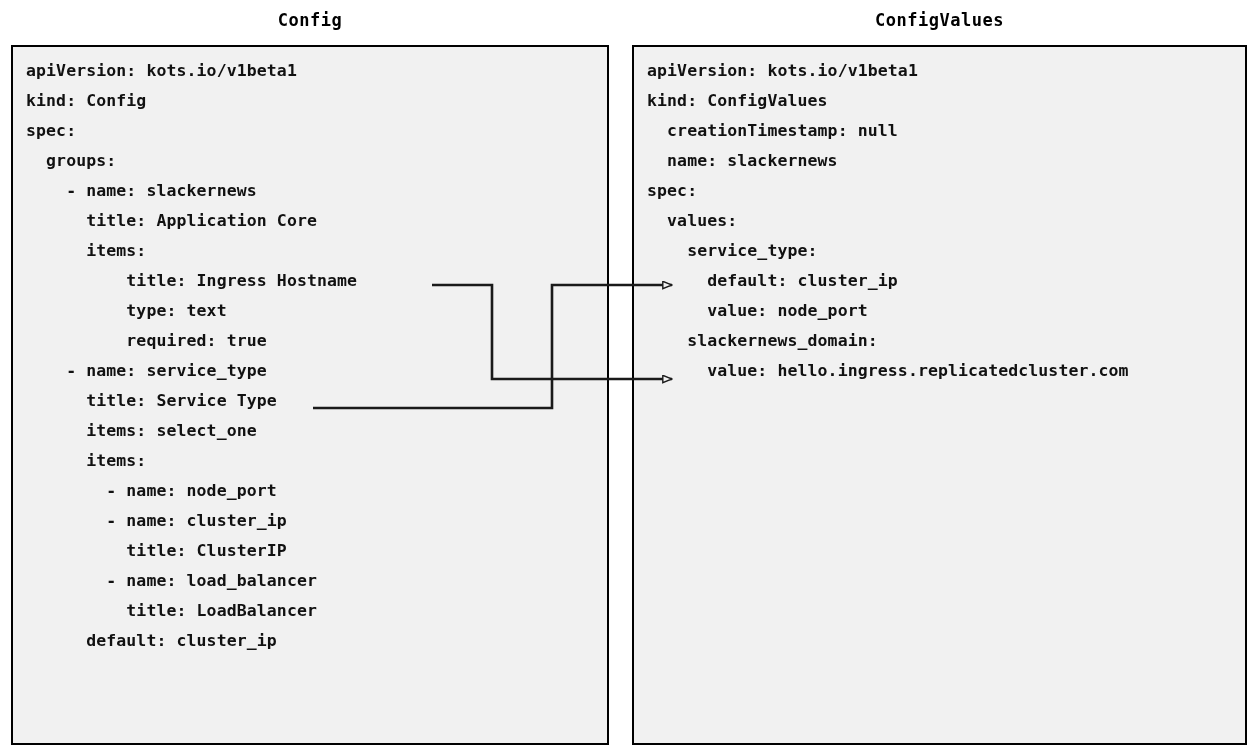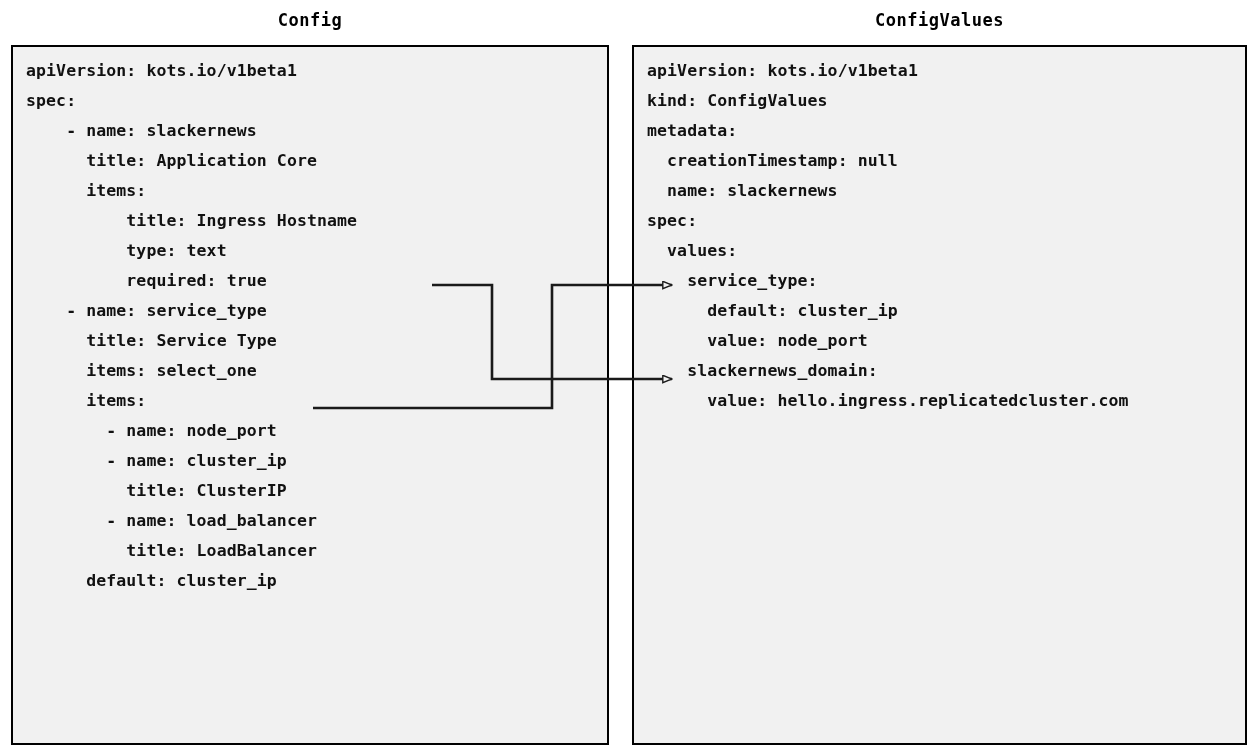--- a/index.html
+++ b/index.html
@@ -83,21 +83,23 @@
 
 <div class="stage">
 
   <div class="panel-title" id="title-config">Config</div>
 
   <div class="panel-title" id="title-values">ConfigValues</div>
 
   <div class="panel" id="panel-config" style="background: rgb(241, 241, 241); border-color: rgb(0, 0, 0);">
     <div class="yaml" id="yaml-config">
         <div class="yline">apiVersion: kots.io/v1beta1</div>
+        <div class="yline">kind: Config</div>
         <div class="yline">spec:</div>
+        <div class="yline">  groups:</div>
         <div class="yline">    - name: slackernews</div>
         <div class="yline">      title: Application Core</div>
         <div class="yline">      items:</div>
         <div class="yline">          title: Ingress Hostname</div>
         <div class="yline">          type: text</div>
         <div class="yline">          required: true</div>
         <div class="yline">    - name: service_type</div>
         <div class="yline">      title: Service Type</div>
         <div class="yline">      items: select_one</div>
         <div class="yline">      items:</div>
@@ -107,21 +109,20 @@
         <div class="yline">        - name: load_balancer</div>
         <div class="yline">          title: LoadBalancer</div>
         <div class="yline">      default: cluster_ip</div>
       </div>
   </div>
 
   <div class="panel" id="panel-values" style="background: rgb(241, 241, 241); border-color: rgb(0, 0, 0);">
     <div class="yaml" id="yaml-values">
         <div class="yline">apiVersion: kots.io/v1beta1</div>
         <div class="yline">kind: ConfigValues</div>
-        <div class="yline">metadata:</div>
         <div class="yline">  creationTimestamp: null</div>
         <div class="yline">  name: slackernews</div>
         <div class="yline">spec:</div>
         <div class="yline">  values:</div>
         <div class="yline">    service_type:</div>
         <div class="yline">      default: cluster_ip</div>
         <div class="yline">      value: node_port</div>
         <div class="yline">    slackernews_domain:</div>
         <div class="yline">      value: hello.ingress.replicatedcluster.com</div>
       </div>

